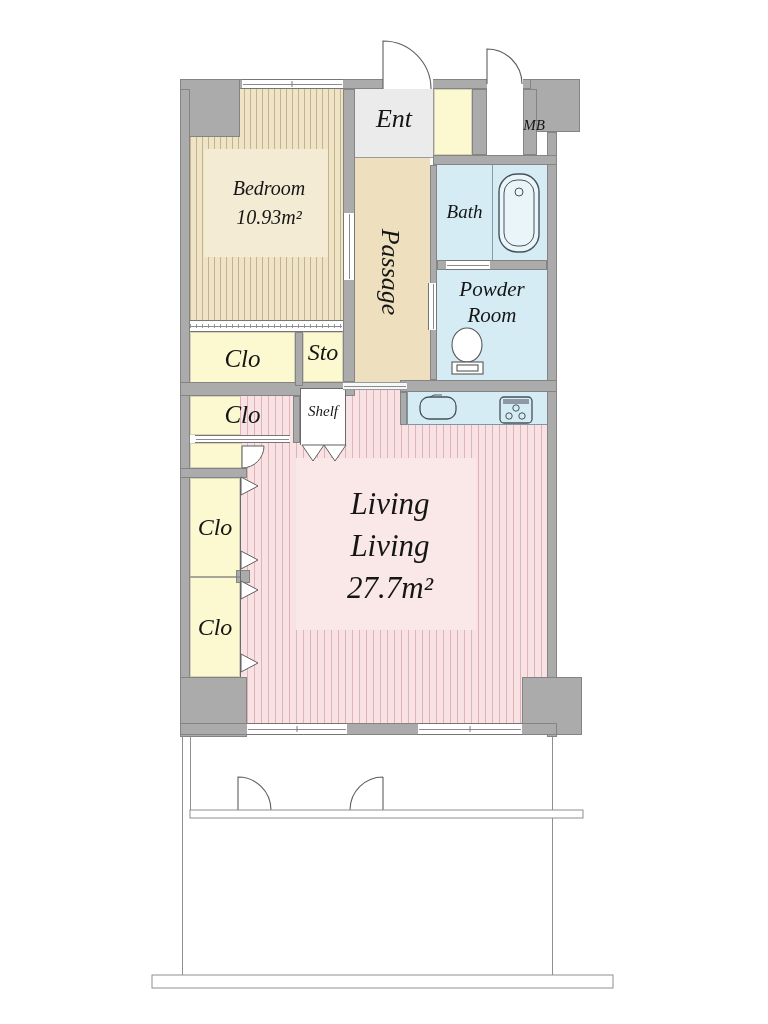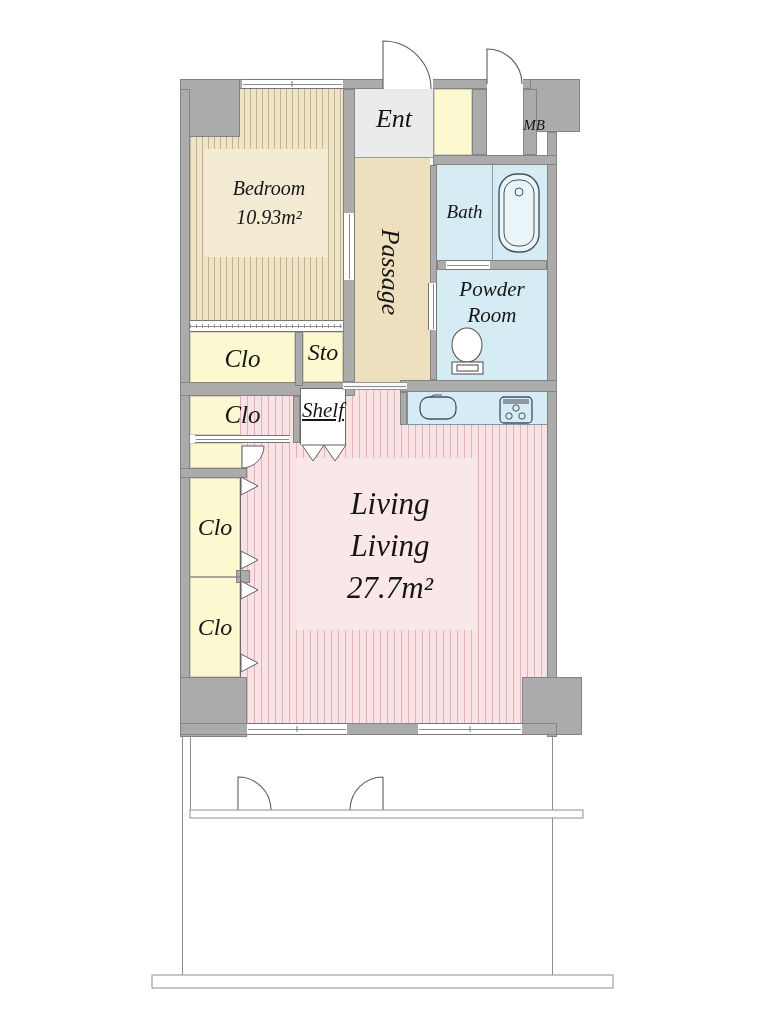--- a/index.html
+++ b/index.html
@@ -189,21 +189,21 @@
   </div>
 
   <div class="lbl" style="left:303px;top:332px;width:40px;height:40px;font-size:24px;">
     <span>Sto</span>
   </div>
 
   <div class="lbl" style="left:190px;top:394px;width:105px;height:41px;font-size:25px;">
     <span>Clo</span>
   </div>
 
-  <div class="lbl" style="left:300px;top:390px;width:46px;height:42px;font-size:21px;text-decoration:underline;">
+  <div class="lbl" style="left:300px;top:390px;width:46px;height:42px;font-size:15px;">
     <span>Shelf</span>
   </div>
 
   <div class="lbl" style="left:190px;top:478px;width:50px;height:99px;font-size:24px;">
     <span>Clo</span>
   </div>
 
   <div class="lbl" style="left:190px;top:577px;width:50px;height:100px;font-size:24px;">
     <span>Clo</span>
   </div>

